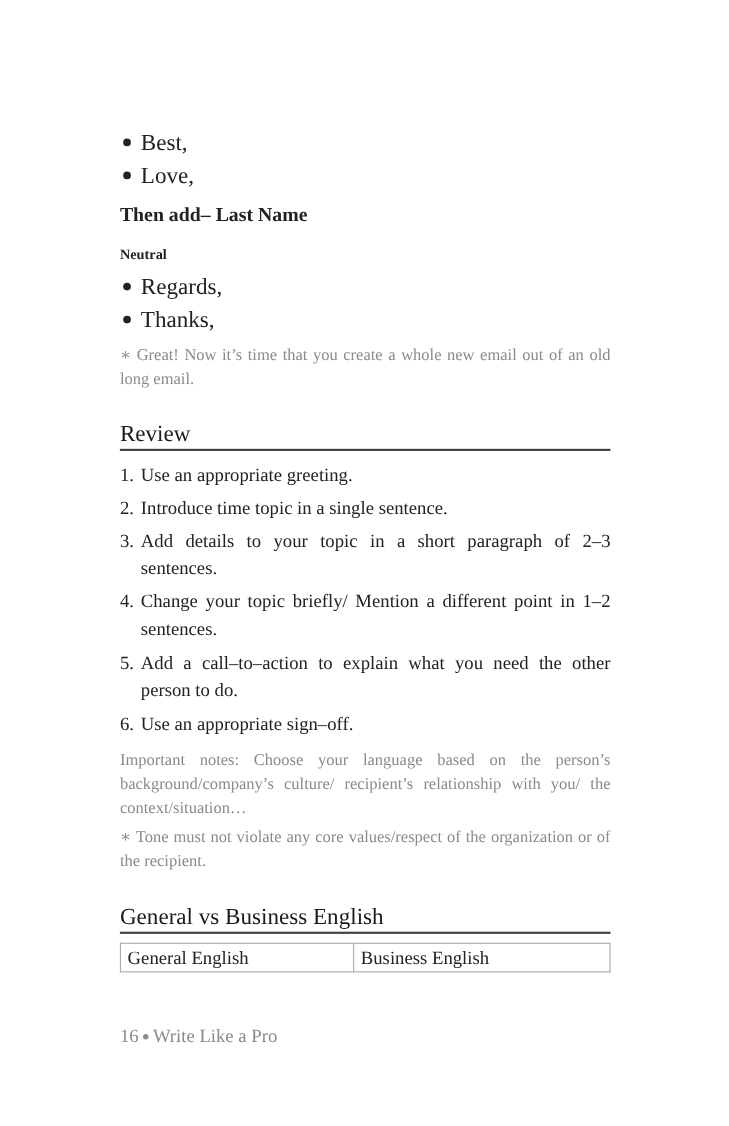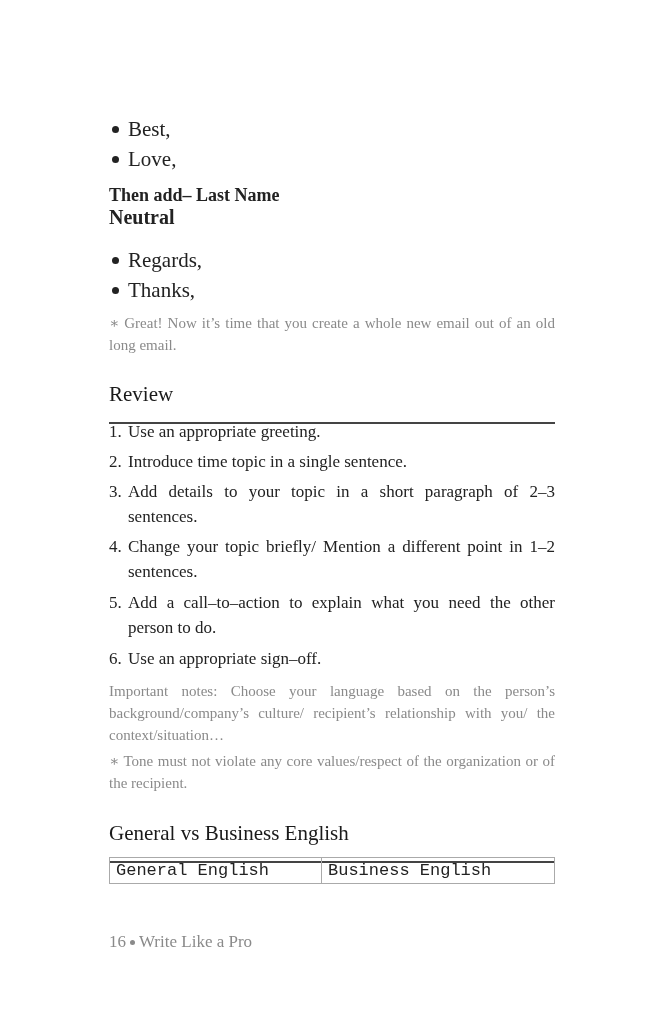--- a/index.html
+++ b/index.html
@@ -3,45 +3,45 @@
   <meta charset="utf-8">
   <style>
     html, body { margin: 0; padding: 0; background: #ffffff; }
     body { width: 663px; height: 1024px; position: relative; overflow: hidden;
       font-family: "Liberation Serif", "DejaVu Serif", serif; color: #222; }
     .page { position: absolute; left: 109px; width: 446px; top: 0; }
     .bullet { position: absolute; left: 0; font-size: 21px; line-height: 20px; }
     .bullet .dot { display: inline-block; width: 7px; height: 7px; border-radius: 50%; background: #222; margin-right: 9px; vertical-align: middle; position: relative; top: -2px; margin-left: 3px; }
     .line { position: absolute; left: 0; font-size: 17px; line-height: 20px; white-space: nowrap; font-weight: bold; }
     .note { position: absolute; left: 0; width: 446px; font-size: 15px; line-height: 22px; color: #8a8a8a; text-align: justify; text-align-last: left; }
-    .h2 { position: absolute; left: 0; width: 446px; font-size: 21px; line-height: 26px; color: #1a1a1a; border-bottom: 2px solid #444; padding-bottom: 15px; }
+    .h2 { position: absolute; left: 0; width: 446px; font-size: 21px; line-height: 26px; color: #1a1a1a; border-bottom: 2px solid #444; padding-bottom: 1px; }
     .ol-item { position: absolute; left: 0; width: 446px; font-size: 17px; line-height: 25px; }
     .ol-item .num { position: absolute; left: 0; top: 0; }
     .ol-item .txt { display: block; margin-left: 19px; text-align: justify; text-align-last: left; }
     table.cmp { position: absolute; left: 0; top: 857px; width: 446px; border-collapse: collapse; font-size: 17px; }
-    table.cmp td { border: 1px solid #aaa; padding: 2px 6px 1px 6px; height: 22px; line-height: 22px; color: #222; font-family: Liberation Mono, monospace; }
+    table.cmp td { border: 1px solid #aaa; padding: 2px 6px 1px 6px; height: 22px; line-height: 22px; color: #222; }
     table.cmp td:first-child { width: 199px; }
     .footer { position: absolute; left: 0; top: 931px; font-size: 17px; color: #8a8a8a; line-height: 22px; }
     .footer .fdot { display: inline-block; width: 5px; height: 5px; border-radius: 50%; background: #8a8a8a; vertical-align: middle; margin: 0 4px; position: relative; top: -1px; }
   </style>
 </head>
 <body>
 
 <div class="page">
 
   <div class="bullet" style="top:119px">
     <span class="dot"></span><span>Best,</span>
   </div>
   <div class="bullet" style="top:149px">
     <span class="dot"></span><span>Love,</span>
   </div>
 
   <div class="line" style="top:185px;font-size:18px">Then add–  Last Name</div>
 
-  <div class="line" style="top:207px;font-size:20px">Neutral</div>
+  <div class="line" style="top:221px;font-size:13px">Neutral</div>
 
   <div class="bullet" style="top:250px">
     <span class="dot"></span><span>Regards,</span>
   </div>
   <div class="bullet" style="top:280px">
     <span class="dot"></span><span>Thanks,</span>
   </div>
 
   <div class="note" style="top:312px">∗ Great! Now it’s time that you create a whole new email out of an old long email.</div>
 

